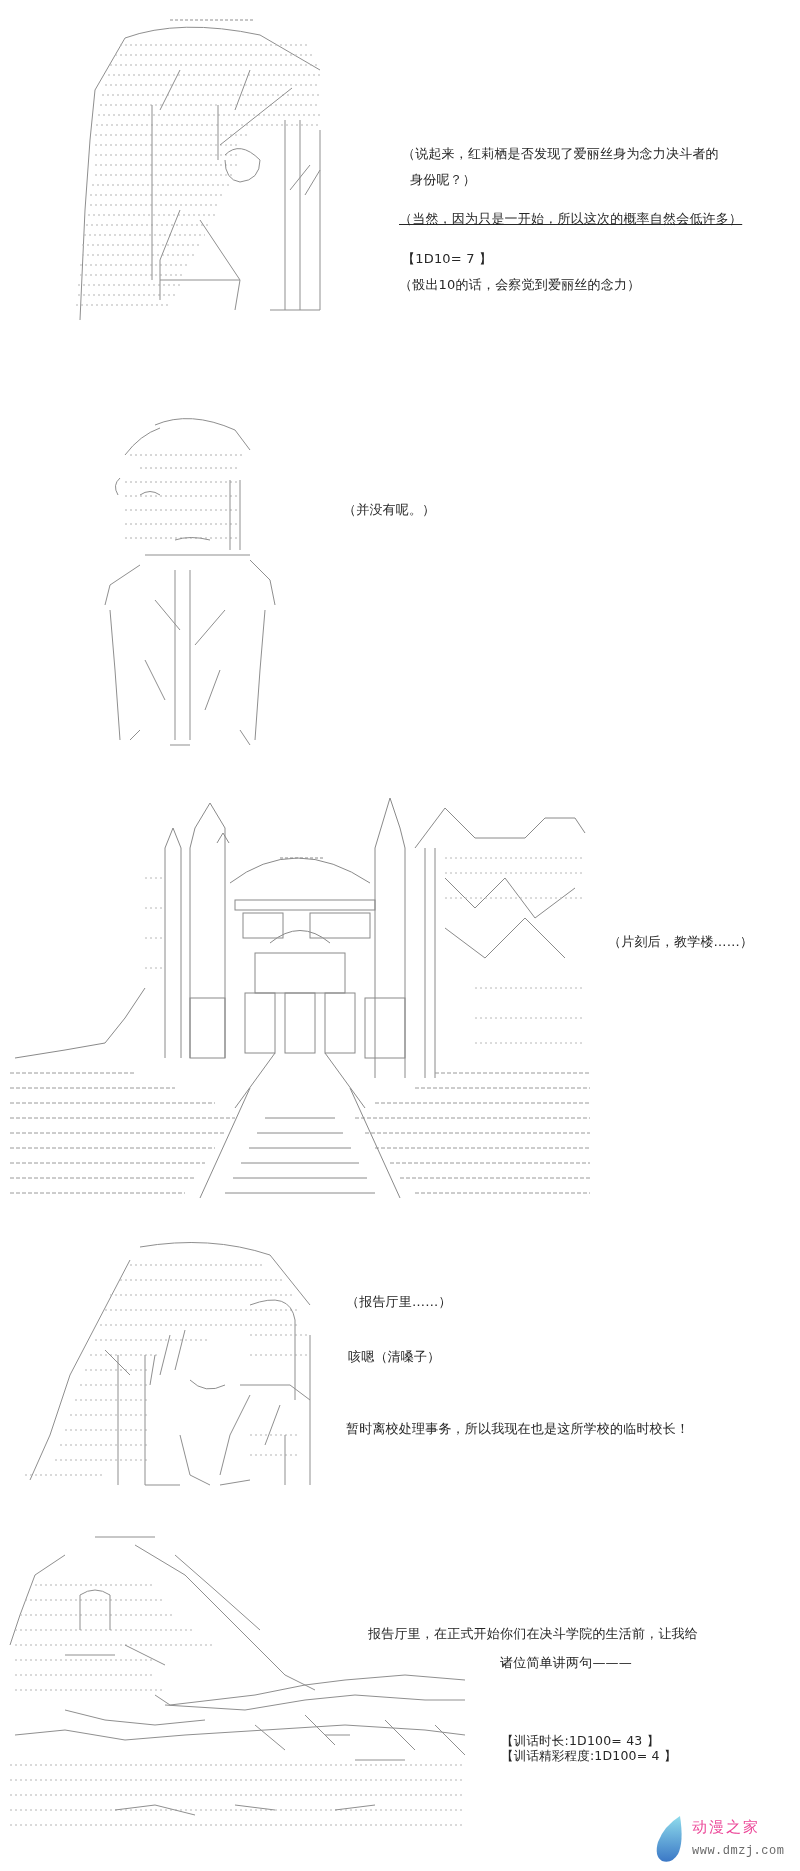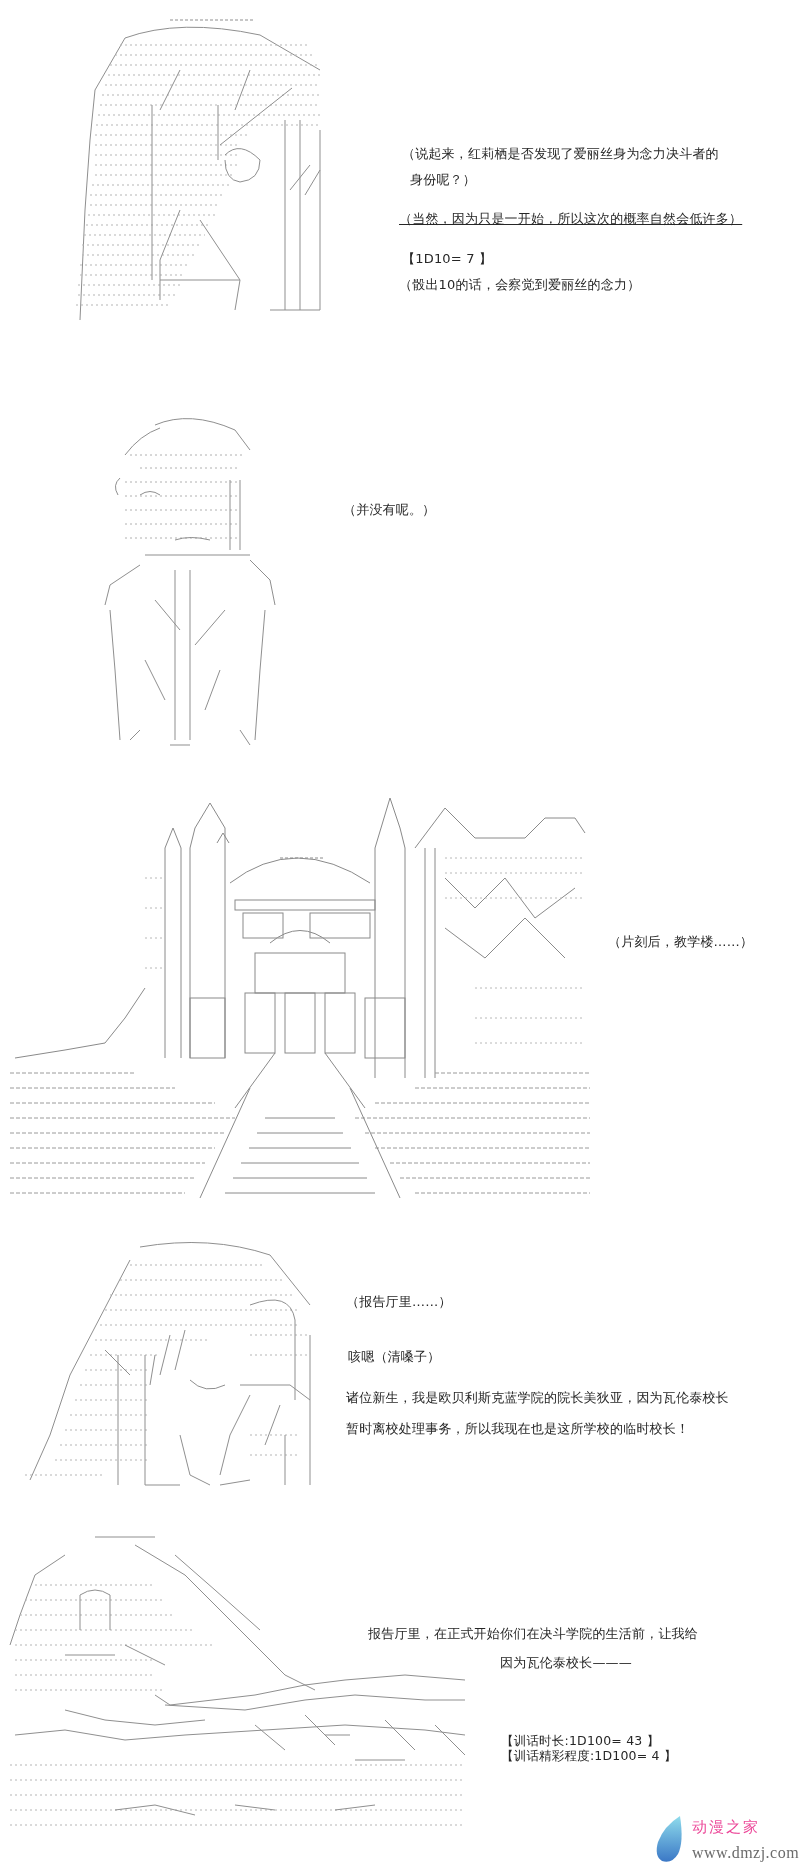--- a/index.html
+++ b/index.html
@@ -5,21 +5,21 @@
     html, body { margin: 0; padding: 0; background: #ffffff; }
     body { width: 800px; height: 1871px; position: relative; overflow: hidden;
            font-family: "DejaVu Sans", sans-serif; color: #222; }
     .panel { position: absolute; left: 0; width: 800px; padding-left: 48px; }
     .art { position: absolute; }
     .art svg { display: block; }
     .txt { position: absolute; font-size: 13px; line-height: 16px; color: #262626; white-space: nowrap; letter-spacing: 0.2px; }
     .txt.sm { font-size: 12.5px; }
     .watermark { position: absolute; left: 648px; top: 1808px; width: 150px; height: 58px; }
     .wm-name { position: absolute; left: 44px; top: 10px; font-size: 15px; color: #ec4899; letter-spacing: 2px; }
-    .wm-url { position: absolute; left: 44px; top: 36px; font-size: 16px; color: #6a6a6a; font-family: Liberation Serif, serif; letter-spacing: 0.5px; }
+    .wm-url { position: absolute; left: 44px; top: 36px; font-size: 12px; color: #6a6a6a; font-family: Liberation Mono, monospace; letter-spacing: 0.5px; }
     .wm-drop { position: absolute; left: 4px; top: 6px; }
   </style>
 </head>
 <body>
 
 <div class="panel" style="top:0;height:330px;">
   <div class="art" style="left:20px;top:10px;">
     <svg width="320" height="310" viewBox="0 0 320 310" fill="none" stroke="#8f8f8f" stroke-width="1">
       <line x1="150" y1="10" x2="235" y2="10" stroke-dasharray="3 2"></line>
       <path d="M105 28 Q160 8 240 25 L300 60"></path>
@@ -220,21 +220,20 @@
       <path d="M230 150 L280 150 L300 165"></path>
       <path d="M240 160 L220 200 L210 240 M270 170 L255 210"></path>
       <line x1="300" y1="100" x2="300" y2="250"></line>
         <line x1="275" y1="200" x2="275" y2="250"></line>
       <path d="M170 200 L180 240 L200 250"></path>
       <path d="M135 250 L170 250 M210 250 L240 245"></path>
     </svg>
   </div>
   <div class="txt" style="left:346px;top:64px;">（报告厅里……）</div>
   <div class="txt" style="left:348px;top:119px;">咳嗯（清嗓子）</div>
-  <div class="txt" style="left:346px;top:160px;">诸位新生，我是欧贝利斯克蓝学院的院长美狄亚，因为瓦伦泰校长</div>
   <div class="txt" style="left:346px;top:191px;">暂时离校处理事务，所以我现在也是这所学校的临时校长！</div>
 </div>
 
 <div class="panel" style="top:1530px;height:341px;">
   <div class="art" style="left:5px;top:5px;">
     <svg width="470" height="300" viewBox="0 0 470 300" fill="none" stroke="#8f8f8f" stroke-width="1">
       <line x1="90" y1="2" x2="150" y2="2"></line>
       <path d="M60 20 L30 40 L15 80 L5 110"></path>
       <path d="M130 10 L180 40 L230 90 L280 140 L310 155"></path>
       <path d="M170 20 L210 55 L255 95"></path>
@@ -259,21 +258,21 @@
       <path d="M160 170 L240 175 L300 165 L350 160 L420 165 L460 165"></path>
       <path d="M60 175 L100 185 L150 190 L200 185"></path>
       <path d="M10 200 L60 195 L120 205 L180 200 L260 195 L340 190 L420 195 L460 200"></path>
       <path d="M250 190 L280 215 M300 180 L330 210 M380 185 L410 215 M430 190 L460 220"></path>
       <path d="M110 275 L150 270 L190 280 M230 270 L270 275 M330 275 L370 270"></path>
       <line x1="320" y1="200" x2="345" y2="200"></line>
       <line x1="350" y1="225" x2="400" y2="225"></line>
     </svg>
   </div>
   <div class="txt" style="left:368px;top:96px;">报告厅里，在正式开始你们在决斗学院的生活前，让我给</div>
-  <div class="txt" style="left:500px;top:125px;">因为瓦伦泰校长———</div>
+  <div class="txt" style="left:500px;top:125px;">诸位简单讲两句———</div>
   <div class="txt sm" style="left:501px;top:203px;">【训话时长:1D100= 43 】</div>
   <div class="txt sm" style="left:501px;top:218px;">【训话精彩程度:1D100= 4 】</div>
 </div>
 
 <div class="watermark">
   <svg class="wm-drop" width="34" height="50" viewBox="0 0 34 50">
     <defs>
       <linearGradient id="dropg" x1="0" y1="0" x2="0" y2="1">
         <stop offset="0" stop-color="#8fdcec"></stop>
         <stop offset="1" stop-color="#3b78c6"></stop>

